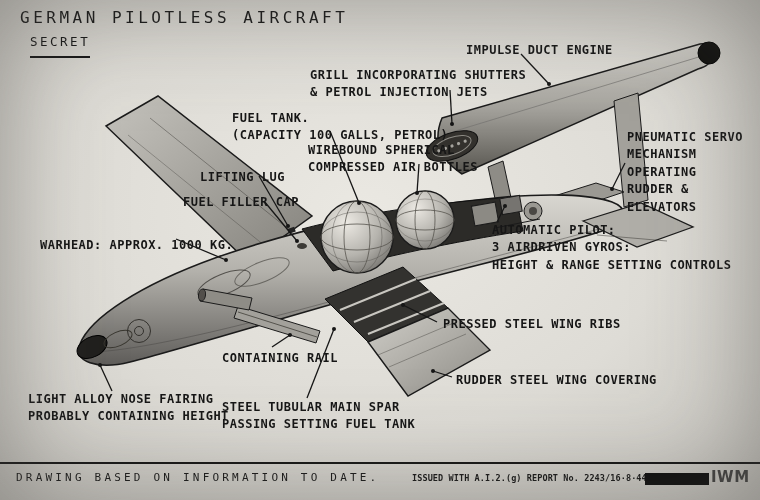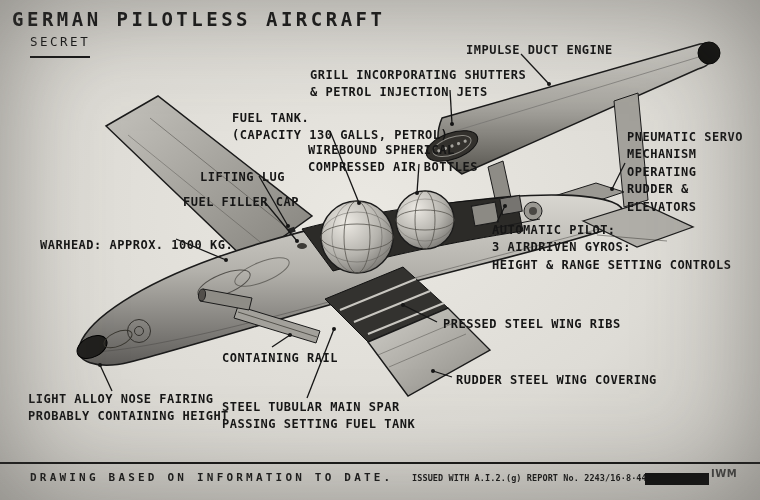--- a/index.html
+++ b/index.html
@@ -2,29 +2,29 @@
 <html><head>
 <meta charset="utf-8">
 <style>
   html,body{margin:0;padding:0}
   body{
     width:760px;height:500px;position:relative;overflow:hidden;
     background:radial-gradient(ellipse at 48% 42%, #eae8e2 0%, #dedcd6 55%, #c7c5bf 100%);
     font-family:"DejaVu Sans Mono", monospace;color:#161616;
   }
   .vignette{position:absolute;inset:0;box-shadow:inset 0 0 110px rgba(75,73,70,.5);pointer-events:none;z-index:9}
-  .title{position:absolute;left:12px;top:8px;font-size:19px;font-weight:700;letter-spacing:3.5px;z-index:3}
+  .title{position:absolute;left:20px;top:8px;font-size:16px;font-weight:400;letter-spacing:3.5px;z-index:3}
   .secret{position:absolute;left:30px;top:34px;font-size:12.5px;font-weight:400;letter-spacing:2.5px;border-bottom:2px solid #161616;padding-bottom:7px;z-index:3}
   .lbl{position:absolute;font-size:12px;font-weight:700;letter-spacing:.5px;line-height:1.45;white-space:pre-line;z-index:3}
   svg.art{position:absolute;left:0;top:0;z-index:1}
   .footer-line{position:absolute;left:0;right:0;top:462px;height:2px;background:#141414;z-index:4}
-  .footer-left{position:absolute;left:30px;top:471px;font-size:11px;font-weight:700;letter-spacing:3.2px;z-index:4}
+  .footer-left{position:absolute;left:16px;top:471px;font-size:11px;font-weight:400;letter-spacing:3.2px;z-index:4}
   .footer-right{position:absolute;left:412px;top:473px;font-size:8.5px;font-weight:700;letter-spacing:.1px;z-index:4}
   .censor{position:absolute;left:645px;top:473px;width:64px;height:12px;background:#0a0a0a;z-index:5}
-  .iwm{position:absolute;left:711px;top:468px;font-size:10px;font-weight:700;letter-spacing:.5px;
+  .iwm{position:absolute;left:711px;top:468px;font-size:15px;font-weight:700;letter-spacing:.5px;
        color:rgba(40,40,40,.85);font-family:"DejaVu Sans", sans-serif;z-index:6}
 </style>
 </head>
 <body>
 
 <svg class="art" width="760" height="500" viewBox="0 0 760 500">
   <defs>
     <linearGradient id="gFus" x1="0" y1="0" x2="0" y2="1">
       <stop offset="0" stop-color="#d8d6d0"></stop>
         <stop offset=".45" stop-color="#b3b1ab"></stop>
@@ -174,21 +174,21 @@
   </g>
 </svg>
 
 <div class="title">GERMAN PILOTLESS AIRCRAFT</div>
 <div class="secret">SECRET</div>
 
 <div class="lbl" style="left:466px;top:42px">IMPULSE DUCT ENGINE</div>
 <div class="lbl" style="left:310px;top:67px">GRILL INCORPORATING SHUTTERS
 &amp; PETROL INJECTION JETS</div>
 <div class="lbl" style="left:232px;top:110px">FUEL TANK.
-(CAPACITY 130 GALLS, PETROL)</div>
+(CAPACITY 100 GALLS, PETROL)</div>
 <div class="lbl" style="left:308px;top:142px">WIREBOUND SPHERICAL
 COMPRESSED AIR BOTTLES</div>
 <div class="lbl" style="left:200px;top:169px">LIFTING LUG</div>
 <div class="lbl" style="left:183px;top:194px">FUEL FILLER CAP</div>
 <div class="lbl" style="left:40px;top:237px">WARHEAD: APPROX. 1000 KG.</div>
 <div class="lbl" style="left:627px;top:129px">PNEUMATIC SERVO
 MECHANISM OPERATING
 RUDDER &amp; ELEVATORS</div>
 <div class="lbl" style="left:492px;top:222px">AUTOMATIC PILOT:
 3 AIRDRIVEN GYROS:

